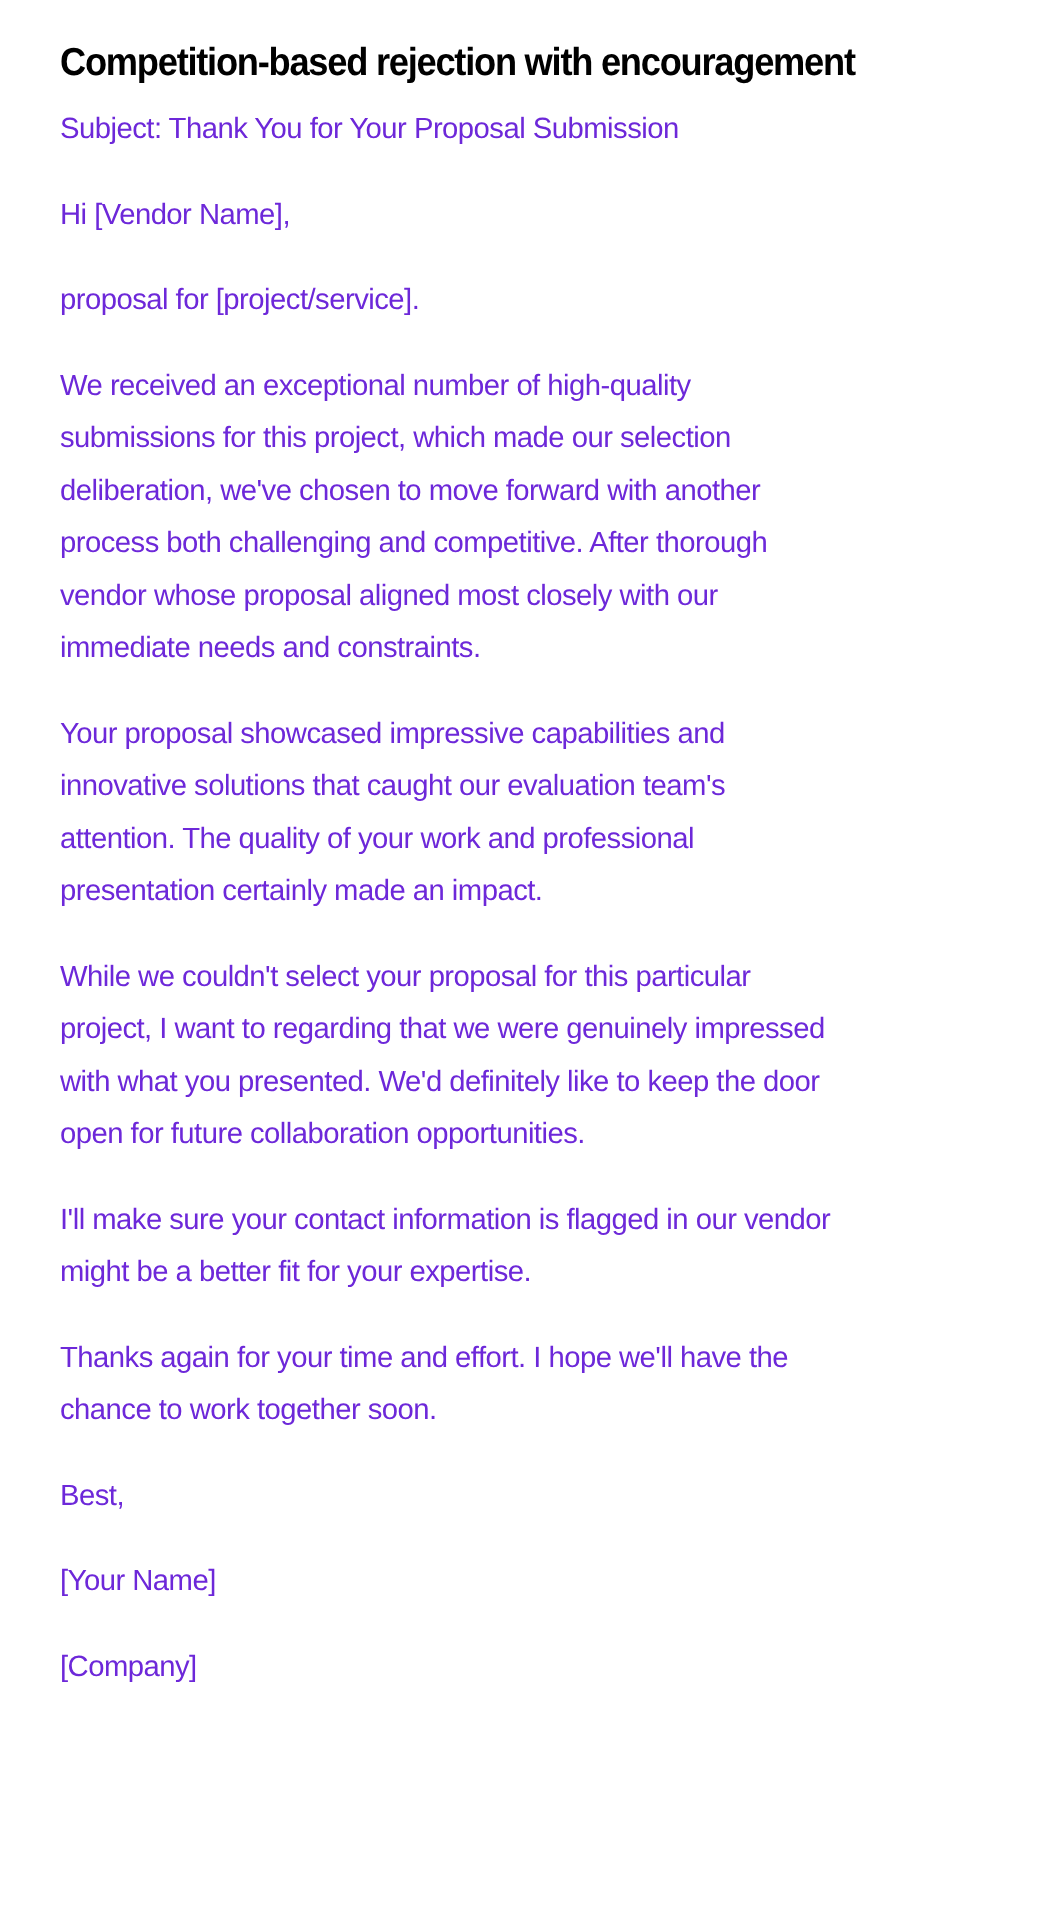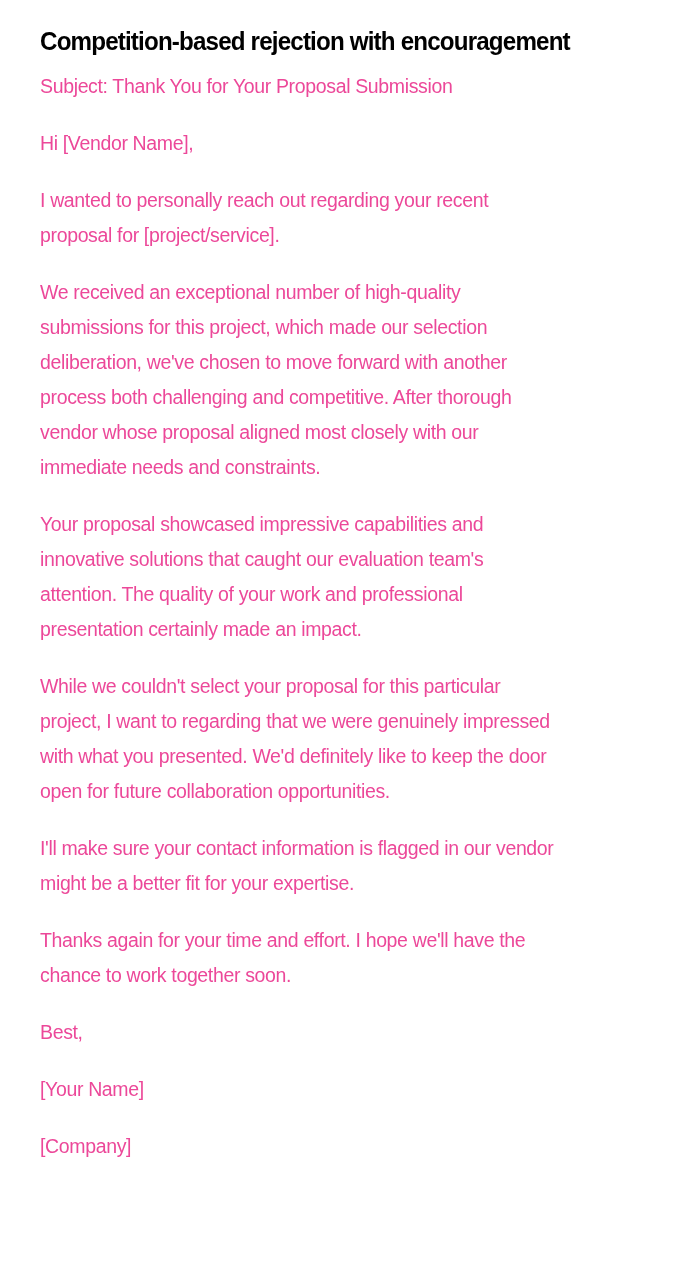--- a/index.html
+++ b/index.html
@@ -30,38 +30,37 @@
       letter-spacing: -0.9px;
       white-space: nowrap;
       transform: scaleX(0.93);
       transform-origin: left center;
     }
     .p {
       margin: 14px 0 0 0;
       font-size: 19.5px;
       line-height: 35px;
       letter-spacing: -0.35px;
-      color: #ec4899;
+      color: #6d28d9;
     }
     .p.first { margin-top: 9px; }
     .p.sig { margin-top: 22px; }
     .line { display: block; white-space: nowrap; }
   </style>
 </head>
 <body>
 
 <div class="doc">
   <h1 class="title">Competition-based rejection with encouragement</h1>
 
   <p class="p first">Subject: Thank You for Your Proposal Submission</p>
 
   <p class="p sig">Hi [Vendor Name],</p>
 
   <p class="p sig">
-    <span class="line">I wanted to personally reach out regarding your recent</span>
     <span class="line">proposal for [project/service].</span>
   </p>
 
   <p class="p sig">
     <span class="line">We received an exceptional number of high-quality</span>
     <span class="line">submissions for this project, which made our selection</span>
     <span class="line">deliberation, we've chosen to move forward with another</span>
     <span class="line">process both challenging and competitive. After thorough</span>
     <span class="line">vendor whose proposal aligned most closely with our</span>
     <span class="line">immediate needs and constraints.</span>

